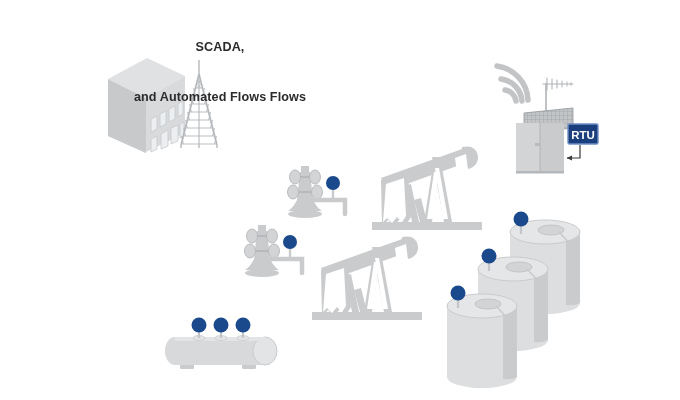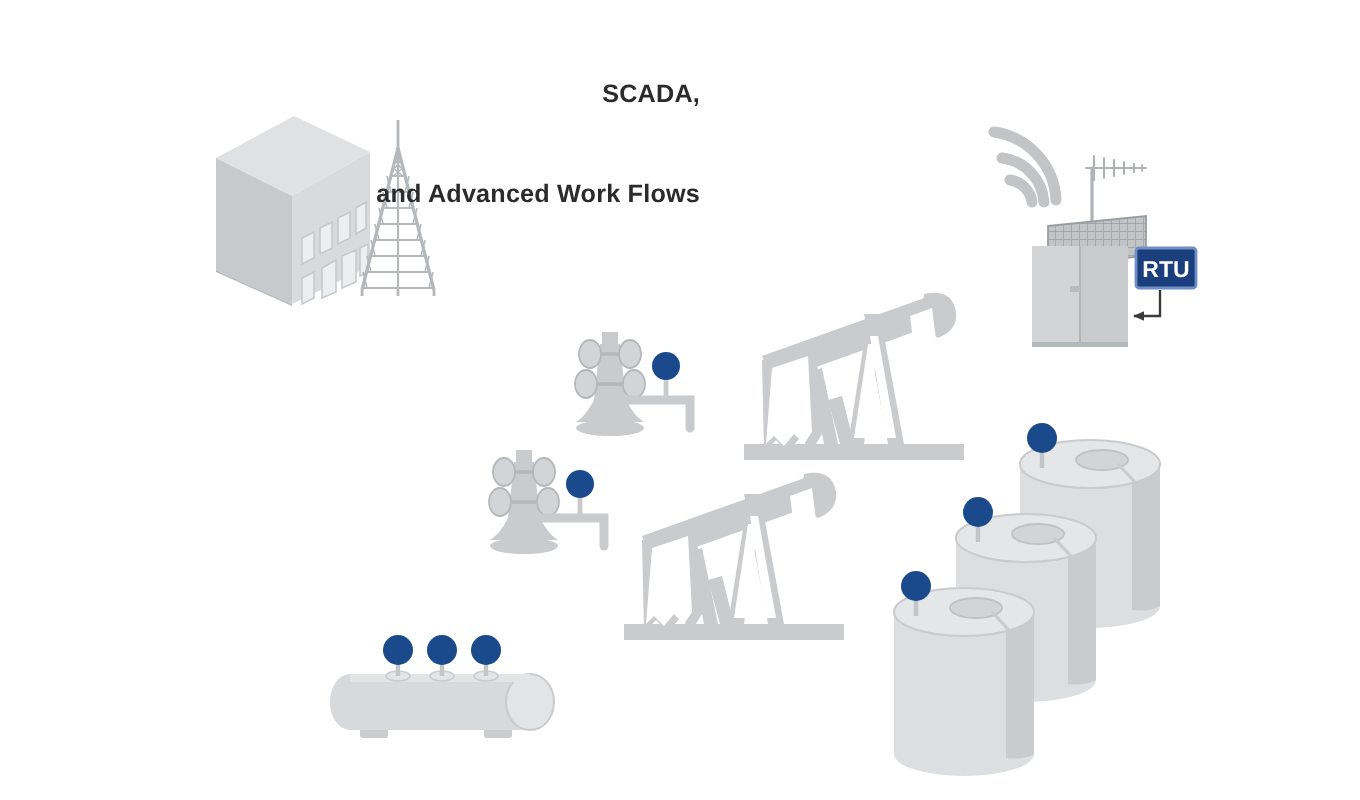--- a/index.html
+++ b/index.html
@@ -11,21 +11,21 @@
     overflow:hidden;
     position:relative;
   }
   #stage{position:relative;width:680px;height:400px;}
   #scene{position:absolute;inset:0;}
 
   .title-block{
     position:absolute;
     left:90px; top:6px;
     width:260px;
-    text-align:right;
+    text-align:center;
     color:#2b2b2b;
     font-size:12.6px;
     font-weight:700;
     line-height:16.5px;
     letter-spacing:0.1px;
     white-space:pre;
     user-select:none;
   }
   .title-line{display:block;}
 </style>
@@ -310,16 +310,16 @@
         <ellipse cx="243" cy="338" rx="6" ry="2.5" fill="#e2e4e6" stroke="#c9cbcd" stroke-width="0.8"></ellipse>
         <line x1="243" y1="338" x2="243" y2="329" stroke="#c3c6c9" stroke-width="2.2"></line>
         <circle cx="243" cy="325" r="7.5" fill="#1b4a8c"></circle>
       </g>
     </g>
 
   </svg>
 
   <div class="title-block">
     <span class="title-line">SCADA,</span>
-    <span class="title-line">and Advanced Work Flows</span>
+    <span class="title-line">and Automated Flows Flows</span>
   </div>
 
 </div>
 
 </body></html>

